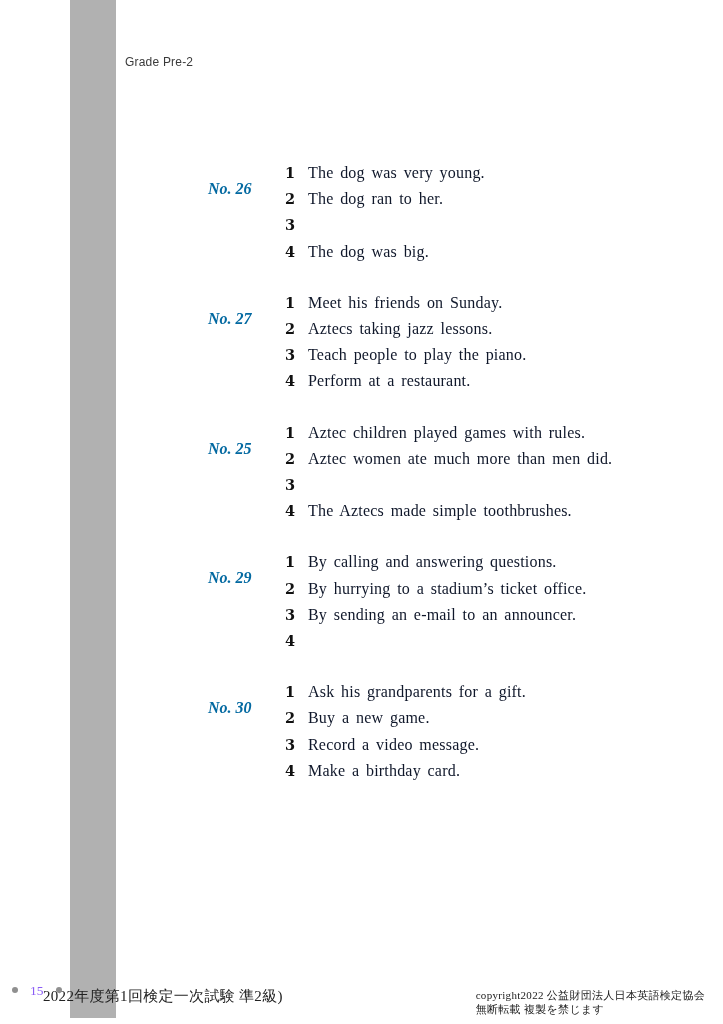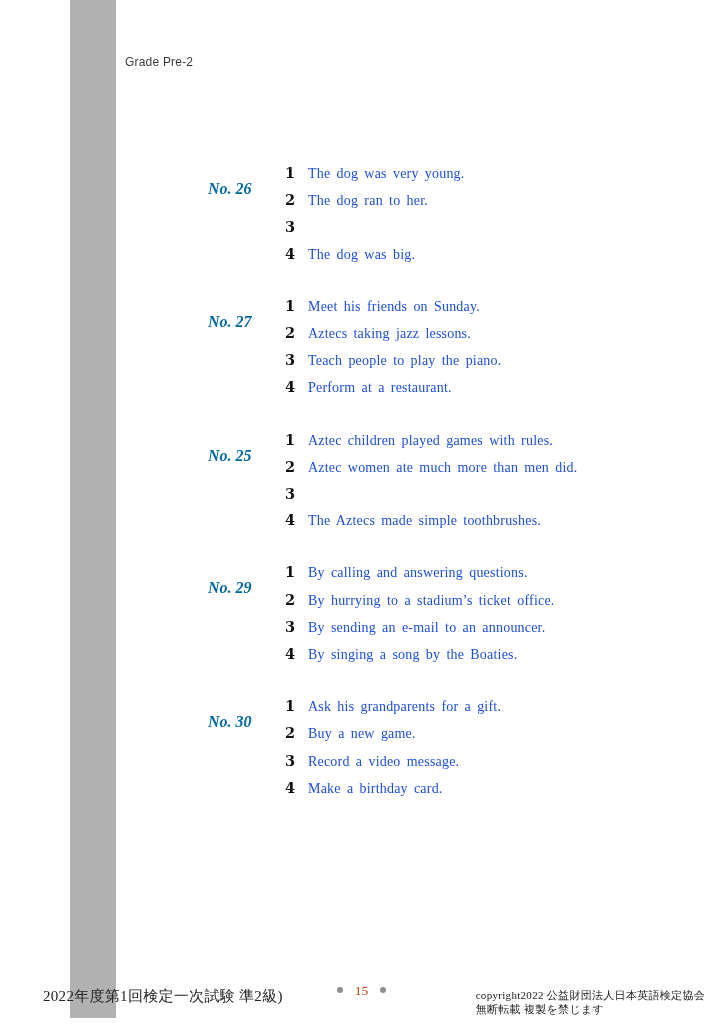--- a/index.html
+++ b/index.html
@@ -67,43 +67,43 @@
   }
   .optnum {
     width: 23px;
     flex: 0 0 23px;
     font-family: "DejaVu Serif", serif;
     font-weight: bold;
     font-size: 14.5px;
     color: #111111;
   }
   .opttext {
-    font-size: 14px;
-    color: #1d4ed8;
+    font-size: 16px;
+    color: #0f172a;
     word-spacing: 2.5px;
     letter-spacing: 0.2px;
     white-space: nowrap;
   }
   .footer-left {
     position: absolute;
     left: 43px;
     top: 987px;
     font-size: 15px;
     color: #222222;
     letter-spacing: 0.3px;
     white-space: nowrap;
   }
   .footer-center {
     position: absolute;
     left: 0;
     right: 0;
     top: 983px;
-    text-align: center;
+    text-align: left;
     font-size: 13.5px;
-    color: #c2410c;
+    color: #8b5cf6;
   }
   .page-dot {
     display: inline-block;
     width: 6px;
     height: 6px;
     border-radius: 50%;
     background: #8f8f8f;
     vertical-align: 2px;
     margin: 0 12px;
   }
@@ -203,21 +203,20 @@
           <li class="option">
             <span class="optnum">2</span>
             <span class="opttext">By hurrying to a stadium’s ticket office.</span>
           </li>
           <li class="option">
             <span class="optnum">3</span>
             <span class="opttext">By sending an e-mail to an announcer.</span>
           </li>
           <li class="option">
             <span class="optnum">4</span>
-            <span class="opttext">By singing a song by the Boaties.</span>
           </li>
         </ol>
   </section>
 
   <section class="question">
     <h2 class="qlabel">No. 30</h2>
     <ol class="options">
           <li class="option">
             <span class="optnum">1</span>
             <span class="opttext">Ask his grandparents for a gift.</span>

